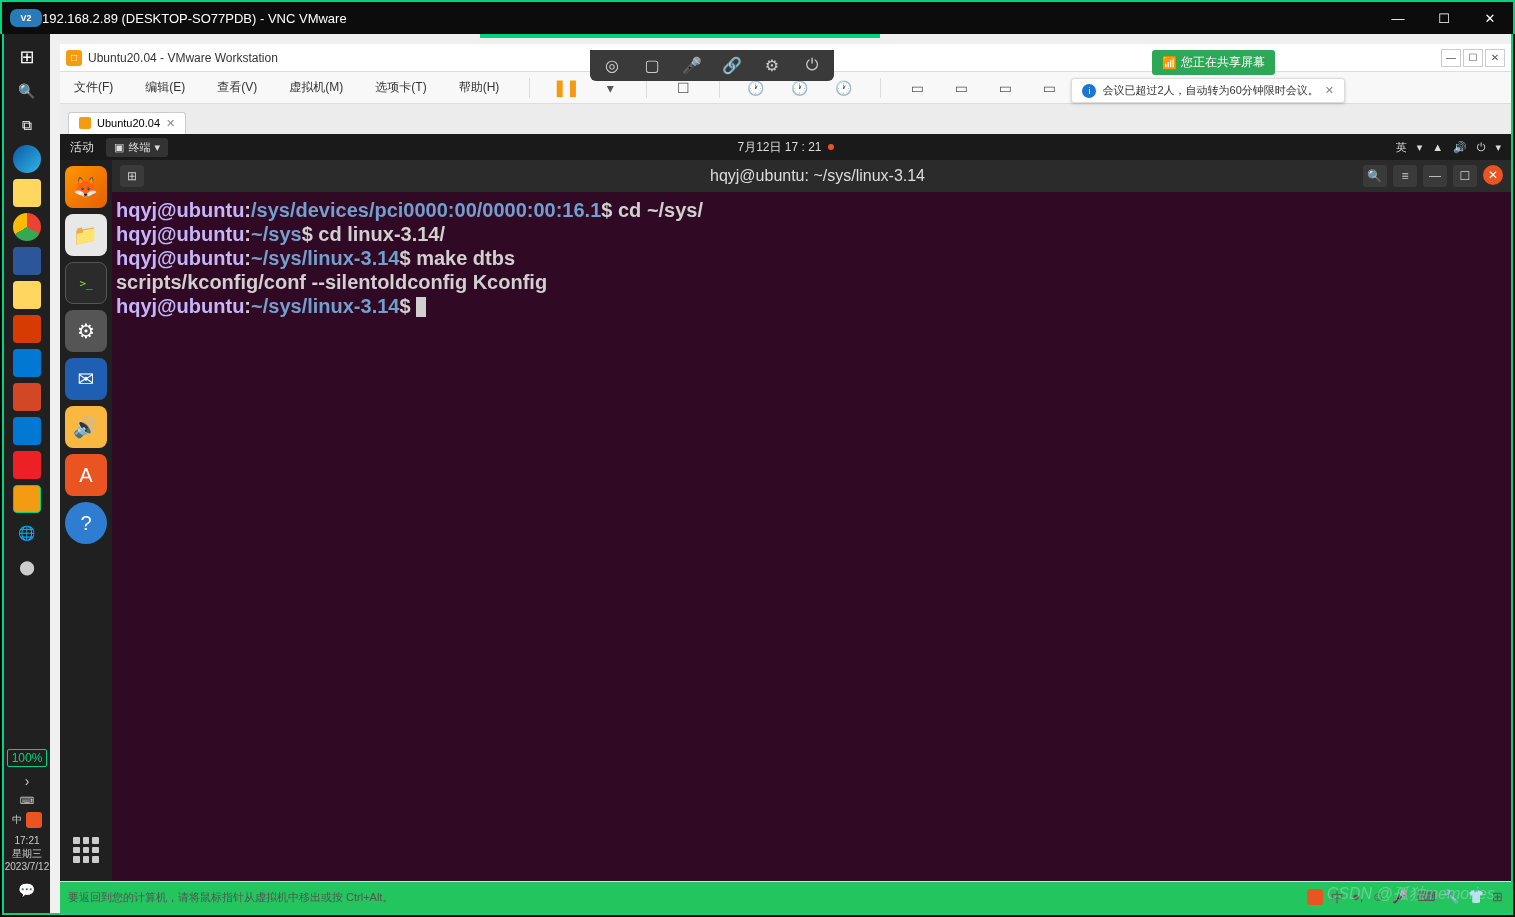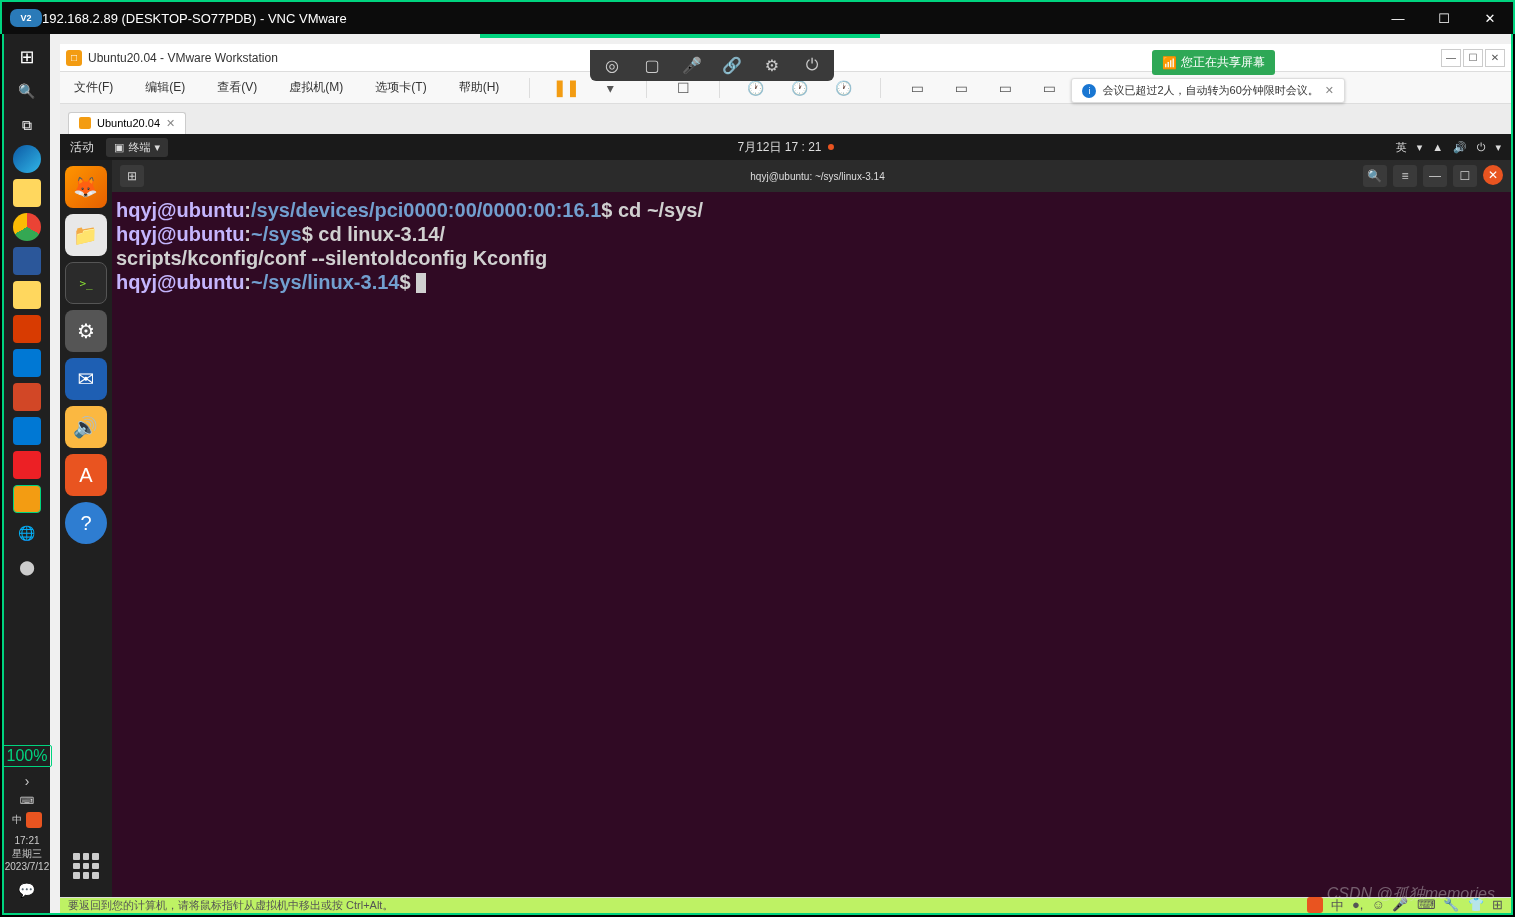--- a/index.html
+++ b/index.html
@@ -7,21 +7,21 @@
 
 
 .vnc-titlebar { height: 34px; background: #0c0c0c; display: flex; align-items: center; color: #fff; font-size: 13px; padding-left: 8px; border: 2px solid #00d47f; border-bottom: none; }
 .vnc-icon { width: 32px; height: 18px; background: #2a7ab8; border-radius: 7px; display: inline-flex; align-items: center; justify-content: center; font-size: 9px; margin-right: 0; font-weight: bold; }
 .vnc-ctrls { margin-left: auto; display: flex; }
 .vnc-ctrl { width: 46px; height: 32px; display: flex; align-items: center; justify-content: center; color: #fff; }
 
 
 .win-taskbar { position: absolute; left: 2px; top: 34px; bottom: 2px; width: 48px; background: #202020; display: flex; flex-direction: column; align-items: center; padding-top: 6px; z-index: 10; border-left: 2px solid #00d47f; border-bottom: 2px solid #00d47f;}
 .win-taskbar .tb-icon { width: 28px; height: 28px; margin: 3px 0; border-radius: 4px; display: flex; align-items: center; justify-content: center; font-size: 14px; }
-.battery { margin-top: auto; color: #00d47f; font-size: 16px; border: 1px solid #00d47f; padding: 1px 4px; border-radius: 2px; }
+.battery { margin-top: auto; color: #00d47f; font-size: 12px; border: 1px solid #00d47f; padding: 1px 4px; border-radius: 2px; }
 .tb-bottom { display: flex; flex-direction: column; align-items: center; color: #ccc; font-size: 10px; margin-bottom: 6px; }
 .tb-bottom .row { margin-top: 6px; display:flex; gap:4px; align-items:center;}
 .tb-time { text-align: center; margin-top: 6px; color: #ccc; font-size: 10px; line-height: 1.3; }
 
 
 .content-wrap { position: absolute; left: 50px; right: 2px; top: 34px; bottom: 2px; background: #f0f0f0; border: 2px solid #00d47f; border-left:none; border-top:none;}
 
 
 .vmware { position: absolute; left: 10px; right: 0; top: 10px; bottom: 0; background: #fff; display: flex; flex-direction: column; }
 .vmware-titlebar { height: 28px; background: #fff; display: flex; align-items: center; padding: 0 6px; font-size: 12px; color: #333; border-bottom: 1px solid #ddd; }
@@ -60,21 +60,21 @@
 .launcher-icon.software { background: #e95420; color:#fff; }
 .launcher-icon.help { background: #2e7dd1; color:#fff; border-radius: 50%; }
 .launcher-icon.apps { margin-top: auto; margin-bottom: 10px; background: transparent; }
 .apps-grid { width: 26px; height: 26px; display: grid; grid-template-columns: repeat(3,1fr); gap: 3px; }
 .apps-grid span { background: #ccc; border-radius: 1px; }
 
 
 .terminal-wrap { flex: 1; background: #1a0a1a; position: relative; }
 .terminal-chrome { height: 32px; background: #2b2b2b; display: flex; align-items: center; padding: 0 8px; }
 .term-tab-btn { width: 24px; height: 22px; background: #3a3a3a; border-radius: 3px; display:flex; align-items:center; justify-content:center; color:#ccc; font-size:12px;}
-.term-title { position: absolute; left: 50%; transform: translateX(-50%); color: #ddd; font-size: 10px; font-weight: 500; padding-left: 12px; }
+.term-title { position: absolute; left: 50%; transform: translateX(-50%); color: #ddd; font-size: 16px; font-weight: 500; padding-left: 12px; }
 .term-right-ctrls { margin-left: auto; display: flex; gap: 6px; }
 .term-rc { width: 24px; height: 22px; background: #3a3a3a; border-radius: 3px; display: flex; align-items: center; justify-content: center; color: #ccc; font-size: 12px; }
 .term-rc.close { background: #e95420; color: #fff; border-radius: 50%; width: 20px; height: 20px; }
 
 .terminal-content { font-family: "Ubuntu Mono", "Consolas", monospace; font-size: 20px; font-weight: bold; line-height: 24px; padding: 6px 4px; color: #d0d0d0; background: #300a24; position:absolute; top:32px; left:0; right:0; bottom:0;}
 .tc-user { color: #c4b5fd; }
 .tc-path { color: #729fcf; }
 .tc-cmd { color: #d0d0d0; }
 .tc-hl { background: #d0d0d0; color: #300a24; }
 .cursor { display: inline-block; width: 10px; height: 20px; background: #d0d0d0; vertical-align: text-bottom; }
@@ -84,21 +84,21 @@
 .vnc-float .vf { color: #ccc; font-size: 16px; width: 24px; text-align: center; }
 
 
 .share-badge { position: absolute; top: 50px; right: 240px; background: #2ea856; color: #fff; font-size: 12px; padding: 4px 10px; border-radius: 3px; z-index: 50; display: flex; align-items: center; gap: 4px; }
 
 
 .notif { position: absolute; top: 78px; right: 170px; background: #fff; border: 1px solid #ddd; border-radius: 3px; padding: 4px 10px; font-size: 11px; color: #333; display: flex; align-items: center; gap: 6px; z-index: 40; box-shadow: 0 1px 3px rgba(0,0,0,.2);}
 .notif .dot { width: 14px; height: 14px; background: #1976d2; border-radius: 50%; color: #fff; font-size: 9px; display: flex; align-items: center; justify-content: center; }
 
 
-.vmware-status { height: 16px; background: #bef264; border-top: 1px solid #ddd; display: flex; align-items: center; font-size: 11px; color: #555; padding: 0 8px; }
+.vmware-status { height: 32px; background: #22c55e; border-top: 1px solid #ddd; display: flex; align-items: center; font-size: 11px; color: #555; padding: 0 8px; }
 .vmware-status .right-icons { margin-left: auto; display: flex; gap: 8px; font-size: 13px; }
 
 .watermark { position: absolute; right: 20px; bottom: 12px; color: rgba(220,220,220,.4); font-size: 16px; z-index: 100; font-style:italic;}
 .green-accent { position:absolute; top:34px; left:480px; width:400px; height:4px; background:#00d47f; z-index:60;}
 </style>
 </head>
 <body>
 
 <div class="vnc-titlebar">
   <span class="vnc-icon">V2</span>
@@ -248,20 +248,21 @@
               <div class="term-rc">🔍</div>
               <div class="term-rc">≡</div>
               <div class="term-rc">—</div>
               <div class="term-rc">☐</div>
               <div class="term-rc close">✕</div>
             </div>
           </div>
           <div class="terminal-content">
 <div><span class="tc-user">hqyj@ubuntu</span><span class="tc-cmd">:</span><span class="tc-path">/sys/devices/pci0000:00/0000:00:16.1</span><span class="tc-cmd">$ </span><span class="tc-cmd">cd ~/sys/</span></div>
 <div><span class="tc-user">hqyj@ubuntu</span><span class="tc-cmd">:</span><span class="tc-path">~/sys</span><span class="tc-cmd">$ </span><span class="tc-cmd">cd linux-3.14/</span></div>
+<div><span class="tc-user">hqyj@ubuntu</span><span class="tc-cmd">:</span><span class="tc-path">~/sys/linux-3.14</span><span class="tc-cmd">$ </span><span class="tc-cmd">make dtbs</span></div>
 <div class="tc-cmd">scripts/kconfig/conf --silentoldconfig Kconfig</div>
 <div><span class="tc-user">hqyj@ubuntu</span><span class="tc-cmd">:</span><span class="tc-path">~/sys/linux-3.14</span><span class="tc-cmd">$ </span><span class="cursor"></span></div>
           </div>
         </div>
       </div>
     </div>
 
     <div class="vmware-status">
       <span>要返回到您的计算机，请将鼠标指针从虚拟机中移出或按 Ctrl+Alt。</span>
       <div class="right-icons">

